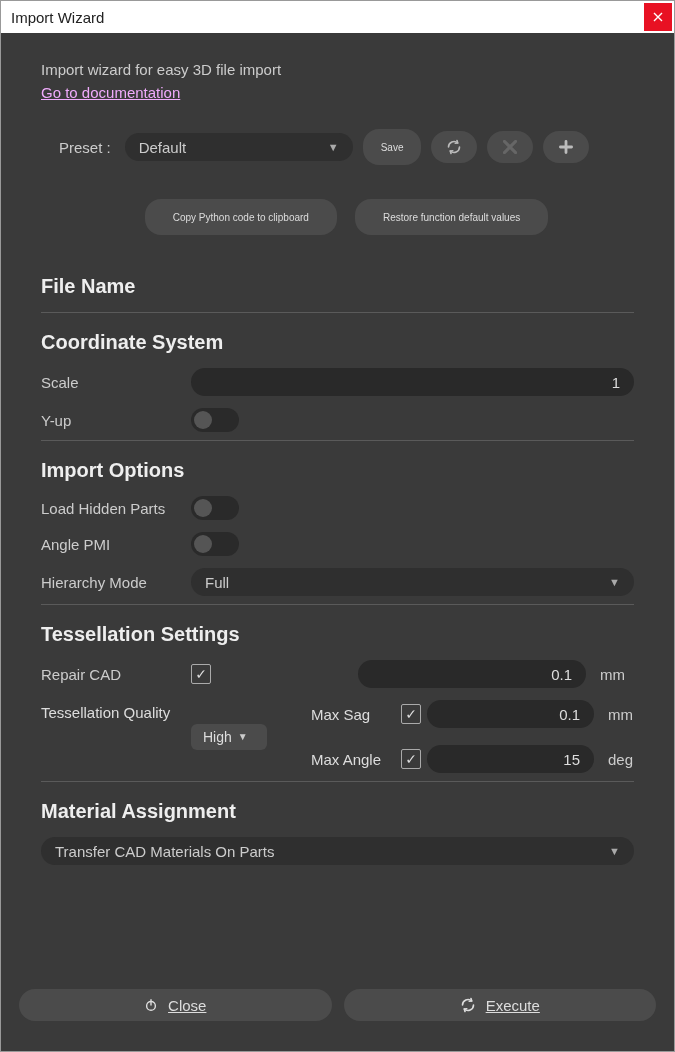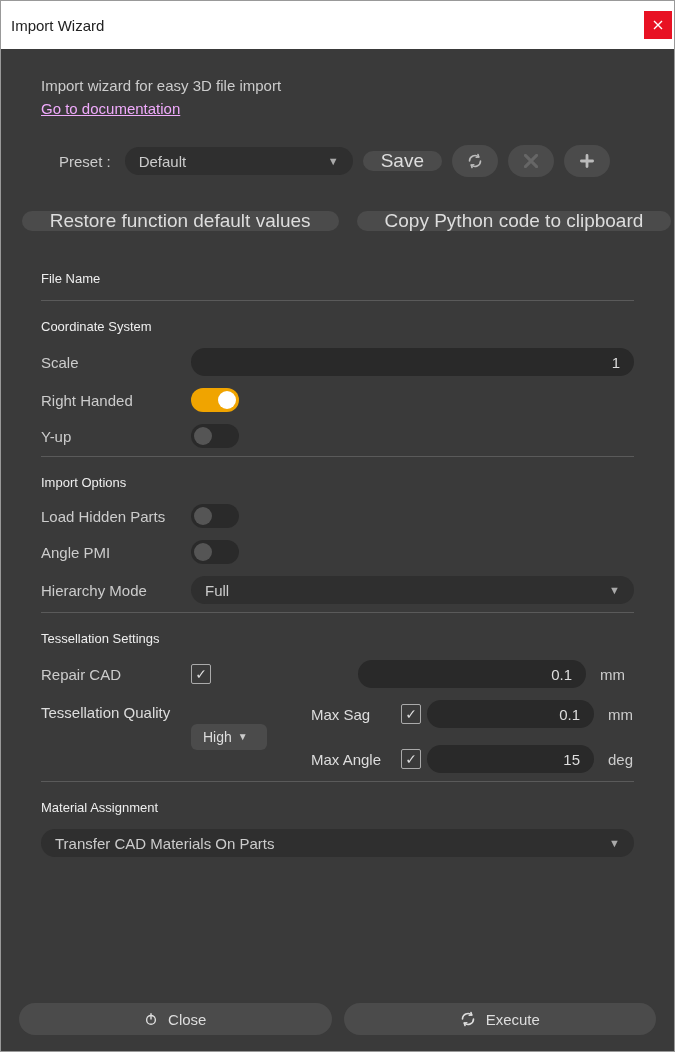--- a/index.html
+++ b/index.html
@@ -15,21 +15,21 @@
   .window {
     width: 675px;
     height: 1052px;
     box-sizing: border-box;
     border: 1px solid #999;
     display: flex;
     flex-direction: column;
     background: #fff;
   }
   .titlebar {
-    height: 48px;
+    height: 32px;
     display: flex;
     align-items: center;
     background: #fff;
     color: #222;
     padding-left: 10px;
     font-size: 15px;
     border-radius: 14px;
   }
   .titlebar .spacer { flex: 1; }
   .close-btn {
@@ -88,28 +88,28 @@
   }
   .select.preset { width: 200px; }
   .select .caret {
     margin-left: auto;
     font-size: 11px;
     color: #aaa;
   }
   .pill-btn {
     background: #4b4b4b;
     border-radius: 16px;
-    height: 20px;
+    height: 36px;
     padding: 0 22px;
     display: flex;
     align-items: center;
     justify-content: center;
     color: #ddd;
     cursor: pointer;
-    font-size: 19px;
+    font-size: 10px;
     white-space: nowrap;
   }
   .icon-pill {
     background: #4b4b4b;
     border-radius: 16px;
     width: 46px;
     height: 32px;
     display: flex;
     align-items: center;
     justify-content: center;
@@ -120,24 +120,24 @@
   .icon-pill svg, .footer-btn svg, .close-btn svg { display:block; }
   .big-row {
     display: flex;
     gap: 18px;
     justify-content: center;
     margin-bottom: 40px;
     padding-left: 18px;
   }
   .big-row .pill-btn { padding: 0 28px; }
   .section-head {
-    font-weight: 400;
+    font-weight: 700;
     color: #eee;
     margin: 0 0 14px 0;
-    font-size: 13px;
+    font-size: 20px;
   }
   hr.sep {
     border: none;
     border-top: 1px solid #5a5a5a;
     margin: 8px 0 18px 0;
   }
   .row {
     display: flex;
     align-items: center;
     margin-bottom: 12px;
@@ -243,23 +243,24 @@
   .unit { width: 34px; color:#ccc; }
   .tess-grid {
     display: grid;
     grid-template-columns: 150px 120px 90px 26px 1fr 40px;
     row-gap: 17px;
     align-items: center;
     margin-bottom: 6px;
   }
   .footer {
     background: #3a3a3a;
-    padding: 8px 18px 16px 18px;
+    padding: 8px 18px 30px 18px;
     display: flex;
     gap: 12px;
+    text-decoration: underline;
   }
   .footer-btn {
     flex: 1;
     background: #4b4b4b;
     border-radius: 16px;
     height: 32px;
     display: flex;
     align-items: center;
     justify-content: center;
     gap: 10px;
@@ -320,44 +321,38 @@
             <svg width="14" height="14" viewBox="0 0 10 10">
                 <path d="M5 1 L5 9 M1 5 L9 5" stroke="#bbb" stroke-width="2" stroke-linecap="round"></path>
               </svg>
           </span>
         </div>
       </div>
 
       
       <div class="big-row">
         <div class="pill-btn">
+          <span>Copy Python code to clipboard</span>
+        </div>
+        <div class="pill-btn">
           <span>Restore function default values</span>
-        </div>
-        <div class="pill-btn">
-          <span>Copy Python code to clipboard</span>
         </div>
       </div>
 
       
       <div class="section-head">File Name</div>
       <hr class="sep">
 
       
       <div class="section-head">Coordinate System</div>
       <div class="row">
         <span class="label">Scale</span>
         <div class="num-input" style="flex:1">
           <span>1</span>
         </div>
-      </div>
-      <div class="row">
-        <span class="label">Right Handed</span>
-        <div class="toggle on">
-            <div class="knob"></div>
-          </div>
       </div>
       <div class="row" style="margin-bottom:6px">
         <span class="label">Y-up</span>
         <div class="toggle">
             <div class="knob"></div>
           </div>
       </div>
       <hr class="sep">
 
       

